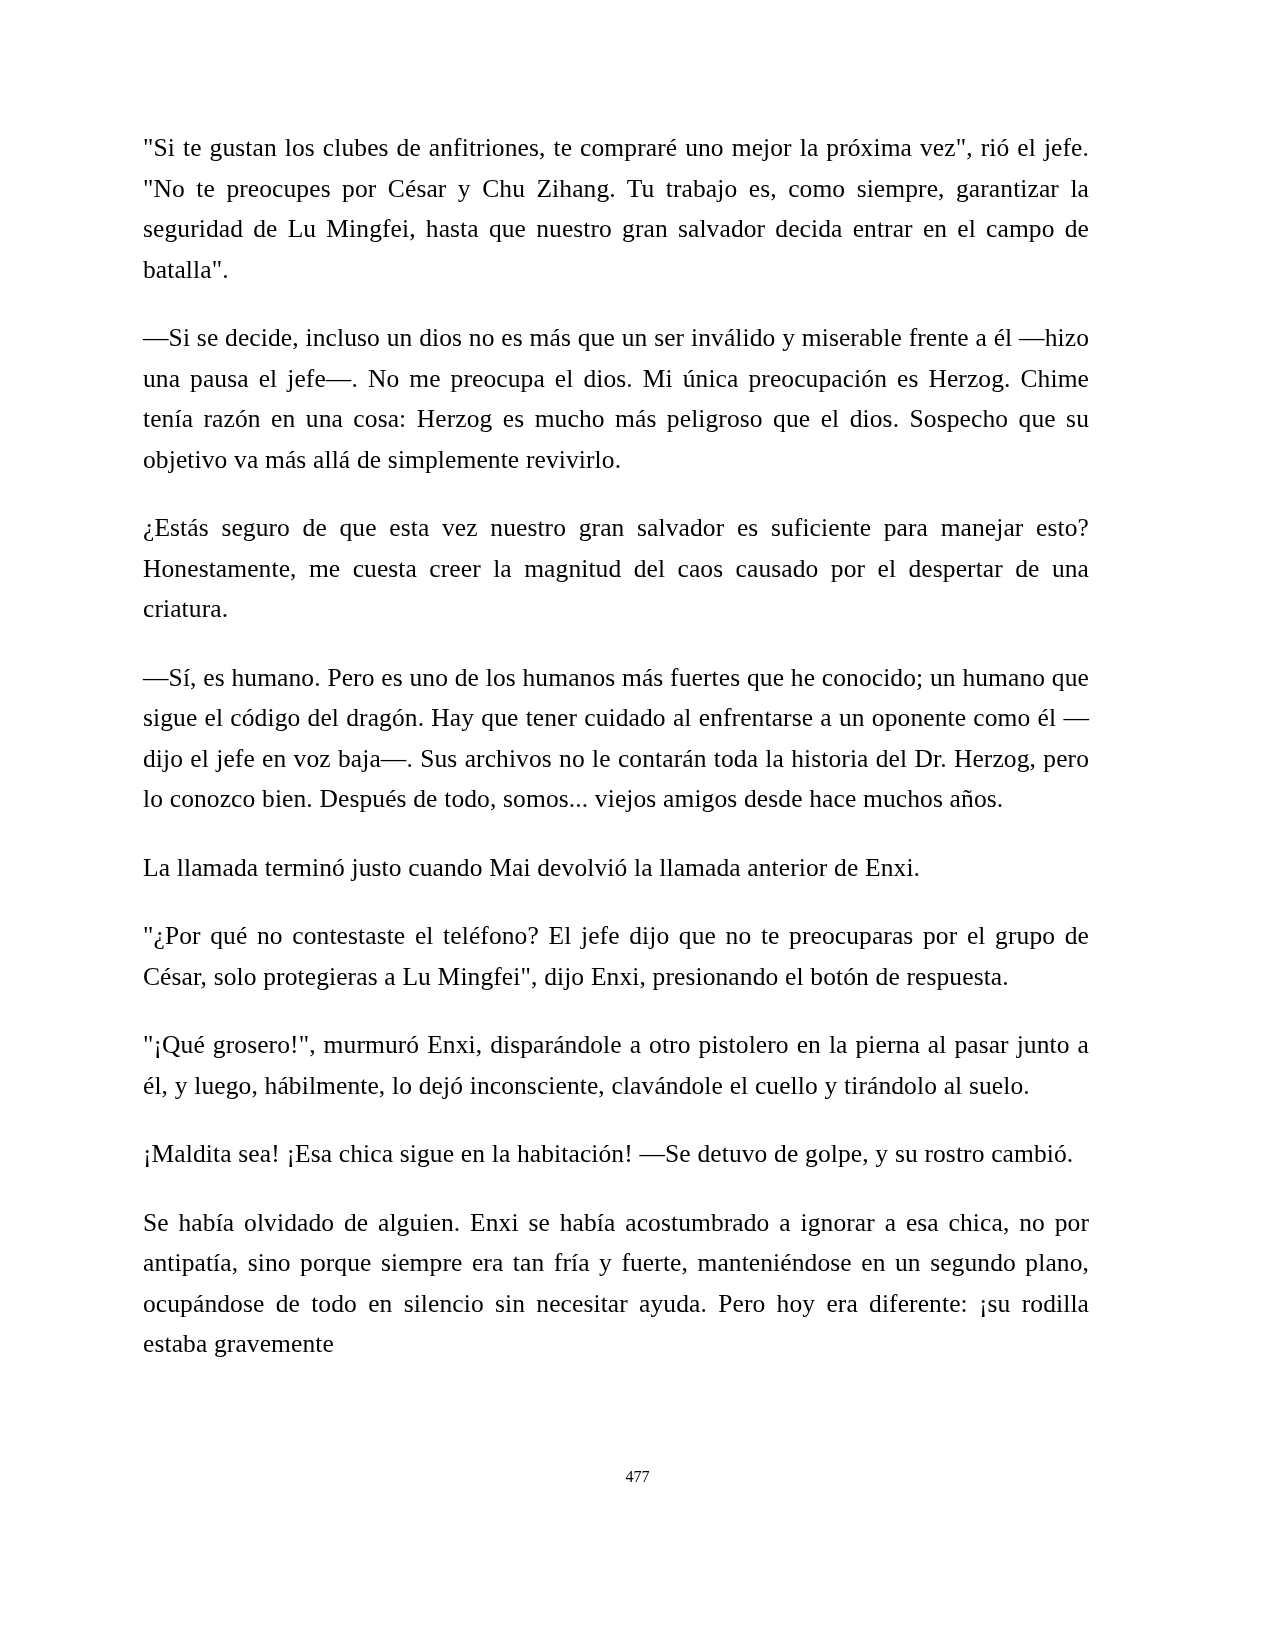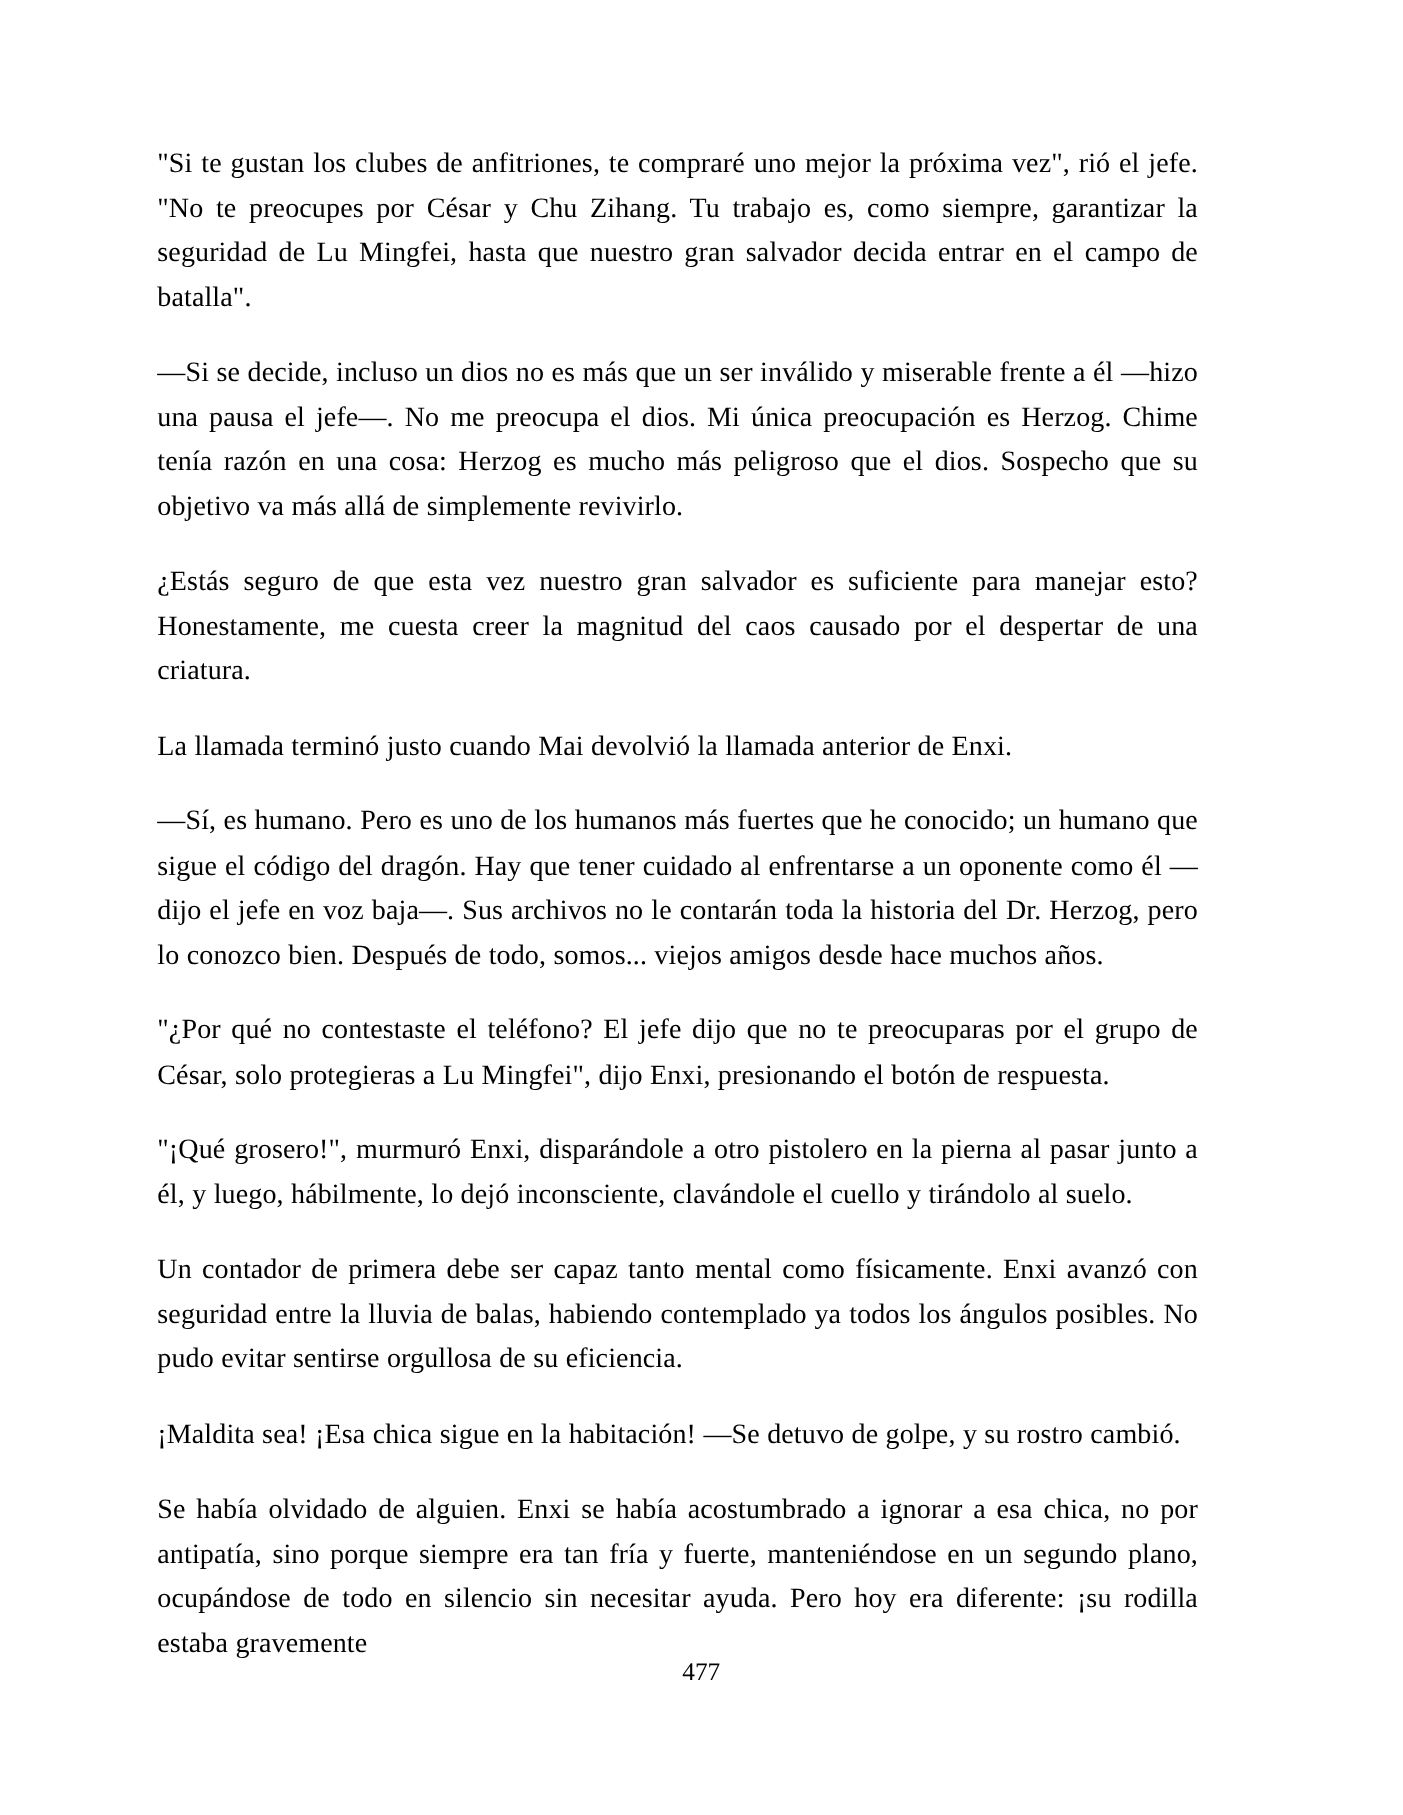--- a/index.html
+++ b/index.html
@@ -43,36 +43,34 @@
   }
   p.para:last-of-type {
     margin-bottom: 0;
   }
   .page-number {
     position: absolute;
     left: 0;
     top: 1462px;
     width: 1275px;
     text-align: center;
-    font-size: 23px;
+    font-size: 16px;
     line-height: 30px;
     font-family: "Liberation Serif", "DejaVu Serif", serif;
-    margin-top: 43px;
   }
 </style>
 </head>
 <body>
 
 <div class="page">
   <div class="content">
     <p class="para">"Si te gustan los clubes de anfitriones, te compraré uno mejor la próxima vez", rió el jefe. "No te preocupes por César y Chu Zihang. Tu trabajo es, como siempre, garantizar la seguridad de Lu Mingfei, hasta que nuestro gran salvador decida entrar en el campo de batalla".</p>
     <p class="para">—Si se decide, incluso un dios no es más que un ser inválido y miserable frente a él —hizo una pausa el jefe—. No me preocupa el dios. Mi única preocupación es Herzog. Chime tenía razón en una cosa: Herzog es mucho más peligroso que el dios. Sospecho que su objetivo va más allá de simplemente revivirlo.</p>
     <p class="para">¿Estás seguro de que esta vez nuestro gran salvador es suficiente para manejar esto? Honestamente, me cuesta creer la magnitud del caos causado por el despertar de una criatura.</p>
+    <p class="para">—Sí, es humano. Pero es uno de los humanos más fuertes que he conocido; un humano que sigue el código del dragón. Hay que tener cuidado al enfrentarse a un oponente como él —dijo el jefe en voz baja—. Sus archivos no le contarán toda la historia del Dr. Herzog, pero lo conozco bien. Después de todo, somos... viejos amigos desde hace muchos años.</p>
     <p class="para">La llamada terminó justo cuando Mai devolvió la llamada anterior de Enxi.</p>
-    <p class="para">—Sí, es humano. Pero es uno de los humanos más fuertes que he conocido; un humano que sigue el código del dragón. Hay que tener cuidado al enfrentarse a un oponente como él —dijo el jefe en voz baja—. Sus archivos no le contarán toda la historia del Dr. Herzog, pero lo conozco bien. Después de todo, somos... viejos amigos desde hace muchos años.</p>
     <p class="para">"¿Por qué no contestaste el teléfono? El jefe dijo que no te preocuparas por el grupo de César, solo protegieras a Lu Mingfei", dijo Enxi, presionando el botón de respuesta.</p>
     <p class="para">"¡Qué grosero!", murmuró Enxi, disparándole a otro pistolero en la pierna al pasar junto a él, y luego, hábilmente, lo dejó inconsciente, clavándole el cuello y tirándolo al suelo.</p>
-    <p class="para">Un contador de primera debe ser capaz tanto mental como físicamente. Enxi avanzó con seguridad entre la lluvia de balas, habiendo contemplado ya todos los ángulos posibles. No pudo evitar sentirse orgullosa de su eficiencia.</p>
     <p class="para">¡Maldita sea! ¡Esa chica sigue en la habitación! —Se detuvo de golpe, y su rostro cambió.</p>
     <p class="para">Se había olvidado de alguien. Enxi se había acostumbrado a ignorar a esa chica, no por antipatía, sino porque siempre era tan fría y fuerte, manteniéndose en un segundo plano, ocupándose de todo en silencio sin necesitar ayuda. Pero hoy era diferente: ¡su rodilla estaba gravemente</p>
   </div>
   <div class="page-number">477</div>
 </div>
 
 </body></html>

